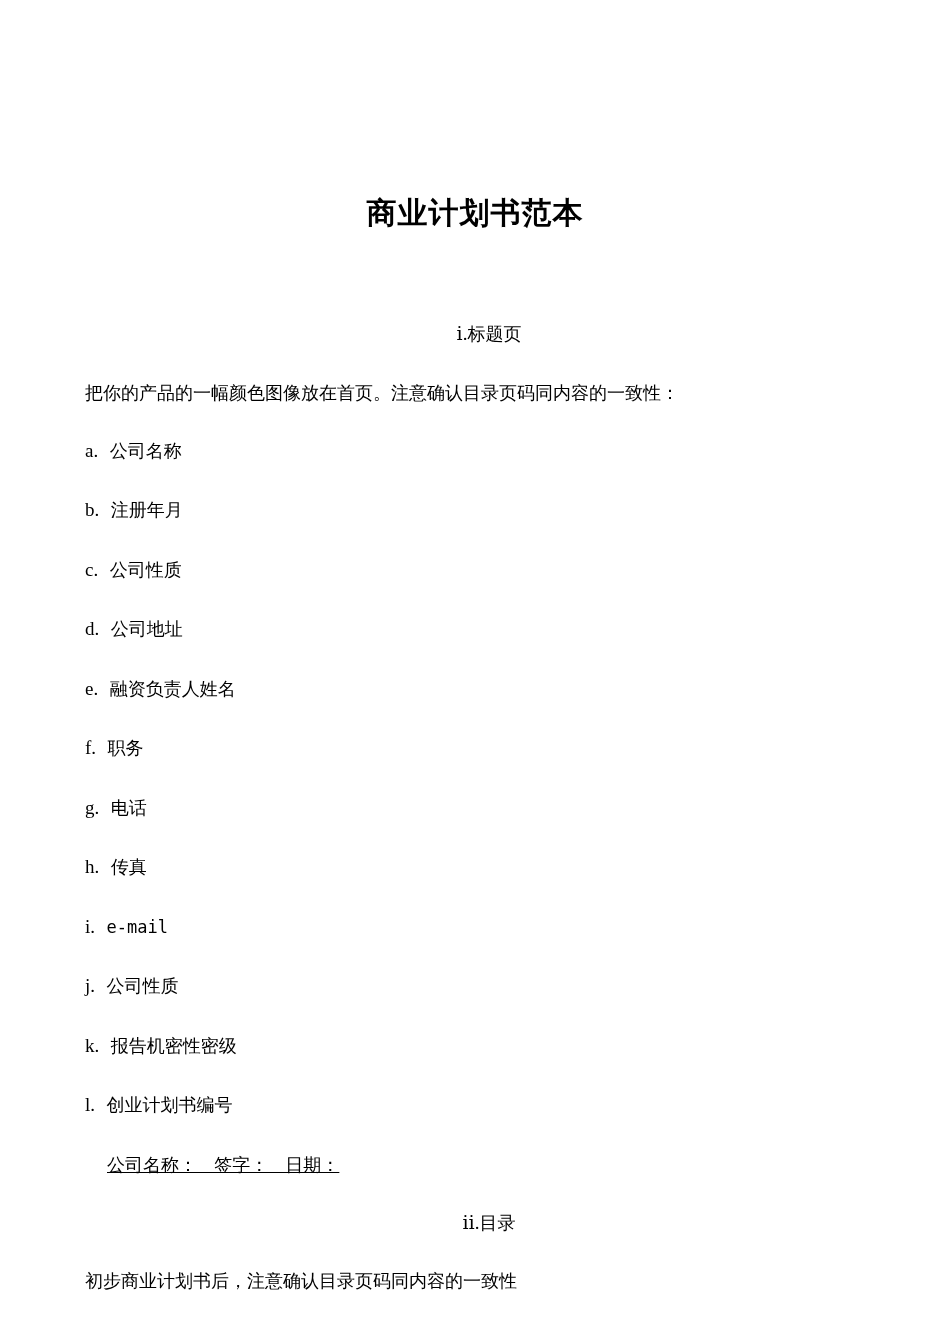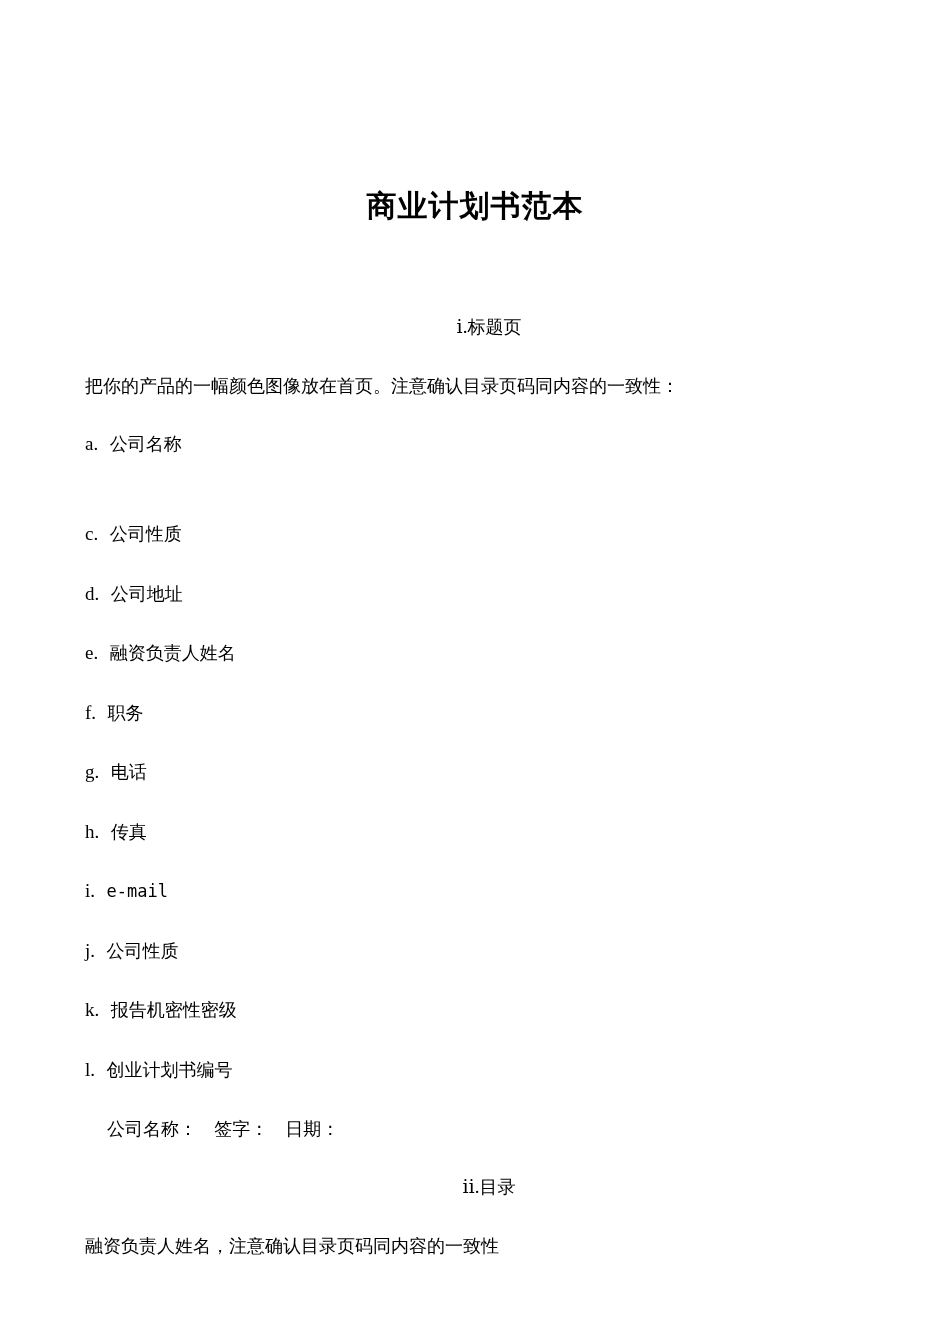--- a/index.html
+++ b/index.html
@@ -12,21 +12,21 @@
     height: 1344px;
     font-family: "Liberation Serif", "DejaVu Serif", serif;
     color: #000000;
     position: relative;
     overflow: hidden;
   }
   .page {
     width: 950px;
     height: 1344px;
     box-sizing: border-box;
-    padding: 0 85px;
+    padding: 7px 85px;
     position: relative;
   }
   .doc-title {
     margin: 0;
     padding-top: 186px;
     text-align: center;
     font-family: "DejaVu Sans", "Liberation Sans", sans-serif;
     font-size: 30px;
     font-weight: bold;
     letter-spacing: 1px;
@@ -75,20 +75,21 @@
     font-size: 17px;
   }
   .gap-18 { height: 31px; }
   .gap-title-first { height: 30px; }
   .signature-line {
     font-family: "DejaVu Sans", "Liberation Sans", sans-serif;
     font-size: 18px;
     line-height: 1.5;
     margin: 0 0 0 22px;
     white-space: pre;
+    text-decoration: underline;
   }
 </style>
 </head>
 <body>
 
 <div class="page">
 
   <h1 class="doc-title">商业计划书范本</h1>
 
   <div class="spacer-after-title"></div>
@@ -97,20 +98,21 @@
 
   <div class="gap-title-first"></div>
 
   <p class="body-para">把你的产品的一幅颜色图像放在首页。注意确认目录页码同内容的一致性：</p>
 
   <div class="gap-18"></div>
 
   <p class="list-item"><span class="marker">a.</span><span class="txt">  </span><span class="txt">公司名称</span></p>
   <div class="gap-18"></div>
 
+  <p class="list-item"><span class="marker">b.</span><span class="txt">  </span><span class="txt">注册年月</span></p>
   <div class="gap-18"></div>
 
   <p class="list-item"><span class="marker">c.</span><span class="txt">  </span><span class="txt">公司性质</span></p>
   <div class="gap-18"></div>
 
   <p class="list-item"><span class="marker">d.</span><span class="txt">  </span><span class="txt">公司地址</span></p>
   <div class="gap-18"></div>
 
   <p class="list-item"><span class="marker">e.</span><span class="txt">  </span><span class="txt">融资负责人姓名</span></p>
   <div class="gap-18"></div>
@@ -137,15 +139,15 @@
   <div class="gap-18"></div>
 
   <p class="signature-line">公司名称：   签字：   日期：</p>
 
   <div class="gap-18"></div>
 
   <p class="roman-item"><span>ⅱ.</span><span class="cjk">目录</span></p>
 
   <div class="gap-title-first"></div>
 
-  <p class="body-para">融资负责人姓名，注意确认目录页码同内容的一致性</p>
+  <p class="body-para">初步商业计划书后，注意确认目录页码同内容的一致性</p>
 
 </div>
 
 </body></html>

